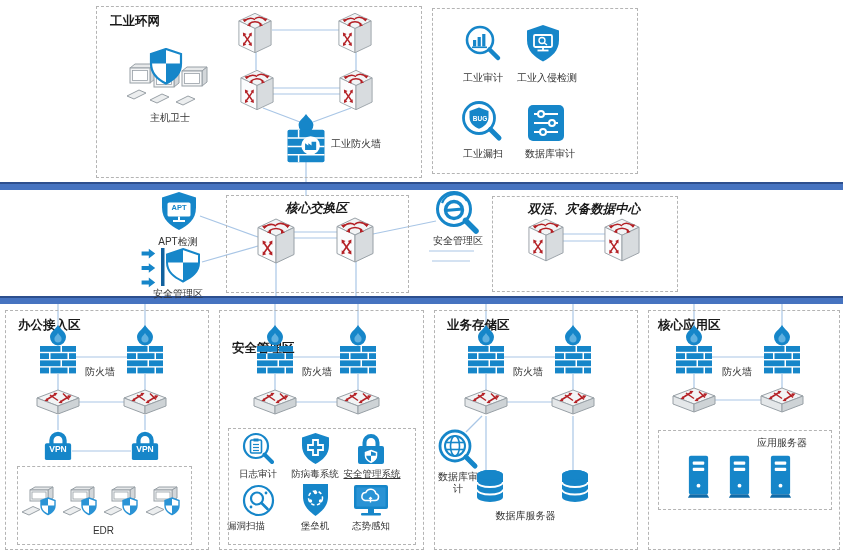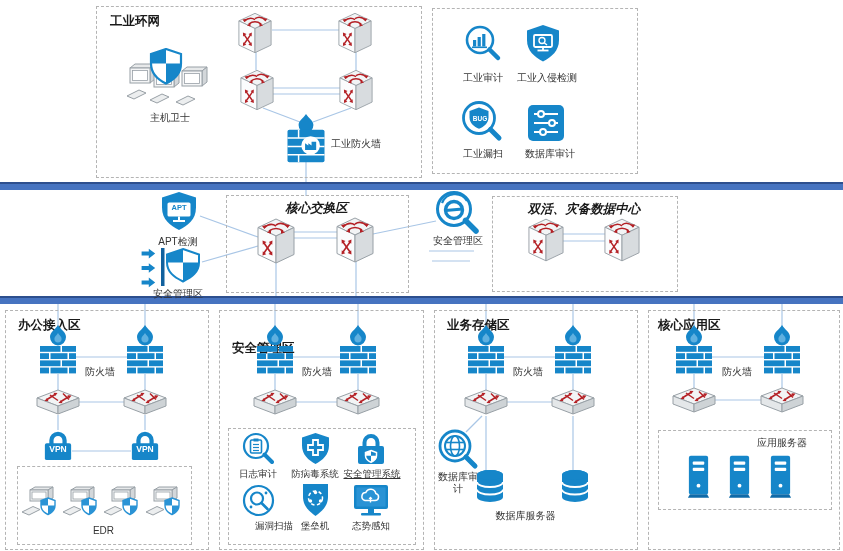--- a/index.html
+++ b/index.html
@@ -726,21 +726,21 @@
       <svg viewBox="0 0 38 34">
         <rect x="2" y="1" width="34" height="24" rx="2" fill="#1686c9"></rect>
         <rect x="4.5" y="3.5" width="29" height="19" fill="#2a93d5"></rect>
         <path d="M13,16.5 a4,4 0 0 1 0.8,-7.9 a5.2,5.2 0 0 1 10,0.8 a3.6,3.6 0 0 1 -0.8,7.1 Z" fill="none" stroke="#fff" stroke-width="1.5"></path>
         <line x1="18.5" y1="13" x2="18.5" y2="18.5" stroke="#fff" stroke-width="1.4"></line>
         <polygon points="16.5,15 18.5,12.5 20.5,15" fill="#fff"></polygon>
         <rect x="16" y="25" width="6" height="4" fill="#1686c9"></rect>
         <rect x="9" y="29" width="20" height="2.6" rx="1" fill="#1686c9"></rect>
       </svg>
     </span>
-  <div class="lbl small" style="left:246px;top:520px;width:56px;">漏洞扫描</div>
+  <div class="lbl small" style="left:218px;top:520px;width:56px;">漏洞扫描</div>
   <div class="lbl small" style="left:287px;top:520px;width:56px;">堡垒机</div>
   <div class="lbl small" style="left:343px;top:520px;width:56px;">态势感知</div>
 
   <div class="dashed-box z1" style="left:434px;top:310px;width:202px;height:238px;"></div>
   <div class="zone-title" style="left:447px;top:317px;">业务存储区</div>
   <span class="icon z2" style="left:468px;top:324px;width:36px;height:50px;">
       <svg viewBox="0 0 36 50">
         <path d="M18,1 C21,6 26,8 26,13 A8,8.5 0 1 1 10,13 C10,8 15,6 18,1 Z" fill="#1686c9"></path>
         <path d="M18,9 C19.5,11.5 21.6,12.6 21.6,14.8 A3.6,3.8 0 1 1 14.4,14.8 C14.4,12.6 16.5,11.5 18,9 Z" fill="#5fb0e0"></path>
         <g fill="#1686c9">

